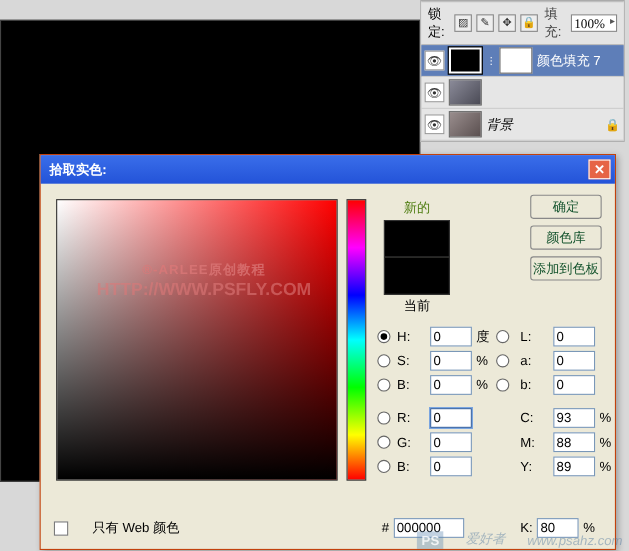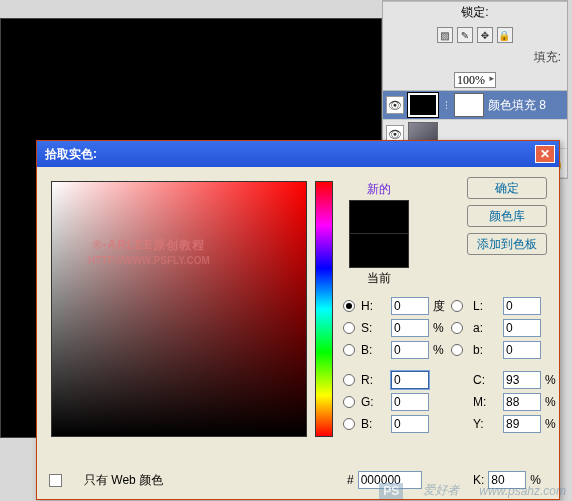--- a/index.html
+++ b/index.html
@@ -1,21 +1,21 @@
 <!DOCTYPE html>
 <html><head>
 <meta charset="utf-8">
 <style>
   * { box-sizing: border-box; margin: 0; padding: 0; font-family: "SimSun", "宋体", sans-serif; font-size: 12px; }
   body { background: #d8d8d8; width: 572px; height: 501px; position: relative; overflow: hidden; }
 
   .canvas-area { position: absolute; left: 0; top: 18px; width: 382px; height: 420px; background: #000; border: 1px solid #444; }
 
   .layers-panel { position: absolute; right: 4px; top: 0; width: 186px; background: #e6e6e6; border: 1px solid #aaa; }
-  .locks-row { display: flex; align-items: center; padding: 2px 6px; gap: 6px; border-top: 1px solid #bbb; border-bottom: 1px solid #bbb; background: #e4e4e4; flex-direction: column; }
+  .locks-row { display: flex; align-items: center; padding: 2px 6px; gap: 6px; border-top: 1px solid #bbb; border-bottom: 1px solid #bbb; background: #e4e4e4; }
   .lock-icons { display: flex; gap: 4px; }
   .lock-icons span { width: 16px; height: 16px; border: 1px solid #888; display: flex; align-items: center; justify-content: center; font-size: 10px; color: #333; background: #eee; }
   .fill-label { margin-left: auto; color: #444; }
   .fill-box { width: 42px; height: 16px; border: 1px solid #888; background: #fff; text-align: right; padding: 0 10px 0 2px; position: relative; font-family: Liberation Serif, serif; }
   .fill-box::after { content: "▸"; position: absolute; right: 1px; top: 0; font-size: 9px; color: #555; }
 
   .layer-row { display: flex; align-items: center; padding: 2px 3px; border-bottom: 1px solid #ccc; gap: 4px; }
   .layer-row.selected { background: #5e7eb8; color: #fff; }
   .eye { width: 18px; height: 18px; border: 1px solid #999; background: #fff; display: flex; align-items: center; justify-content: center; font-size: 11px; color: #333; }
   .thumb { width: 30px; height: 24px; border: 1px solid #666; background: #888; }
@@ -30,32 +30,32 @@
 
   
   .dialog { position: absolute; left: 36px; top: 140px; width: 524px; height: 360px; background: #ece9d8; border: 1px solid #c2410c; box-shadow: 2px 2px 6px rgba(0,0,0,0.3); }
   .titlebar { background: linear-gradient(#3a6eea,#2353d8); color: #fff; height: 26px; display: flex; align-items: center; padding: 0 4px 0 8px; font-weight: bold; }
   .titlebar .close { margin-left: auto; width: 20px; height: 18px; background: #e66445; border: 1px solid #fff; color: #fff; display: flex; align-items: center; justify-content: center; font-weight: bold; }
 
   .dlg-body { padding: 14px; display: flex; gap: 6px; position: relative; height: calc(100% - 26px); }
 
   .color-field { width: 256px; height: 256px; background: linear-gradient(to top, #000, transparent), linear-gradient(to right, #fff, #ff0000); border: 1px solid #333; position: relative; }
   .watermark { position: absolute; top: 56px; left: 36px; color: rgba(220,120,120,0.75); font-size: 13px; text-align: center; line-height: 1.3; font-weight: bold; letter-spacing: 1px; }
-  .watermark .sub { font-size: 10px; letter-spacing: 0; color: rgba(220,120,120,0.6); }
+  .watermark .sub { font-size: 16px; letter-spacing: 0; color: rgba(220,120,120,0.6); }
 
   .hue-strip { width: 18px; height: 256px; border: 1px solid #333; background: linear-gradient(to bottom, #ff0000 0%, #ff00ff 17%, #0000ff 34%, #00ffff 50%, #00ff00 67%, #ffff00 84%, #ff0000 100%); margin-left: 2px; }
 
   .preview-col { margin-left: 10px; }
-  .prev-label { text-align: center; margin-bottom: 2px; color: #6d28d9; }
+  .prev-label { text-align: center; margin-bottom: 2px; color: #4d7c0f; }
   .prev-box { width: 60px; height: 34px; border: 1px solid #333; background: #000; }
   .prev-box + .prev-box { border-top: none; }
   .cur-label { text-align: center; margin-top: 2px; color: #000; }
 
   .btn-col { position: absolute; right: 12px; top: 10px; display: flex; flex-direction: column; gap: 6px; }
-  .btn { width: 80px; height: 22px; background: #ece9d8; border: 1px solid #888; border-radius: 3px; color: #0369a1; display: flex; align-items: center; justify-content: center; cursor: pointer; }
+  .btn { width: 65px; height: 22px; background: #ece9d8; border: 1px solid #888; border-radius: 3px; color: #14532d; display: flex; align-items: center; justify-content: center; cursor: pointer; }
 
   .num-grid { position: absolute; left: 306px; top: 130px; display: grid; grid-template-columns: 16px 28px 40px 16px 20px 28px 40px 16px; gap: 4px 2px; align-items: center; }
   .num-grid .rad { width: 12px; height: 12px; border: 1px solid #666; border-radius: 50%; background: #fff; display: inline-flex; align-items: center; justify-content: center; }
   .num-grid .rad.sel::after { content:""; width: 6px; height: 6px; background: #000; border-radius: 50%; }
   .num-grid label { color: #000; }
   .num-grid input { width: 38px; height: 18px; border: 1px solid #7a98b8; padding: 0 2px; }
   .num-grid .unit { color: #000; }
   .num-grid .spacer { grid-column: 1 / -1; height: 4px; }
   .num-grid input.foc { border-color: #325f9e; outline: 1px solid #7aa5e0; }
 
@@ -87,21 +87,21 @@
     </div>
     <span class="fill-label">填充:</span>
     <div class="fill-box">100%</div>
   </div>
 
   <div class="layer-row selected">
     <div class="eye">👁</div>
     <div class="thumb black"></div>
     <div class="link-dot">⋮</div>
     <div class="thumb mask"></div>
-    <span class="layer-name">颜色填充 8</span>
+    <span class="layer-name">颜色填充 7</span>
   </div>
   <div class="layer-row">
     <div class="eye">👁</div>
     <div class="thumb img1"></div>
   </div>
   <div class="layer-row">
     <div class="eye">👁</div>
     <div class="thumb img2"></div>
     <span class="layer-name italic">背景</span>
     <span class="lock-lock">🔒</span>

